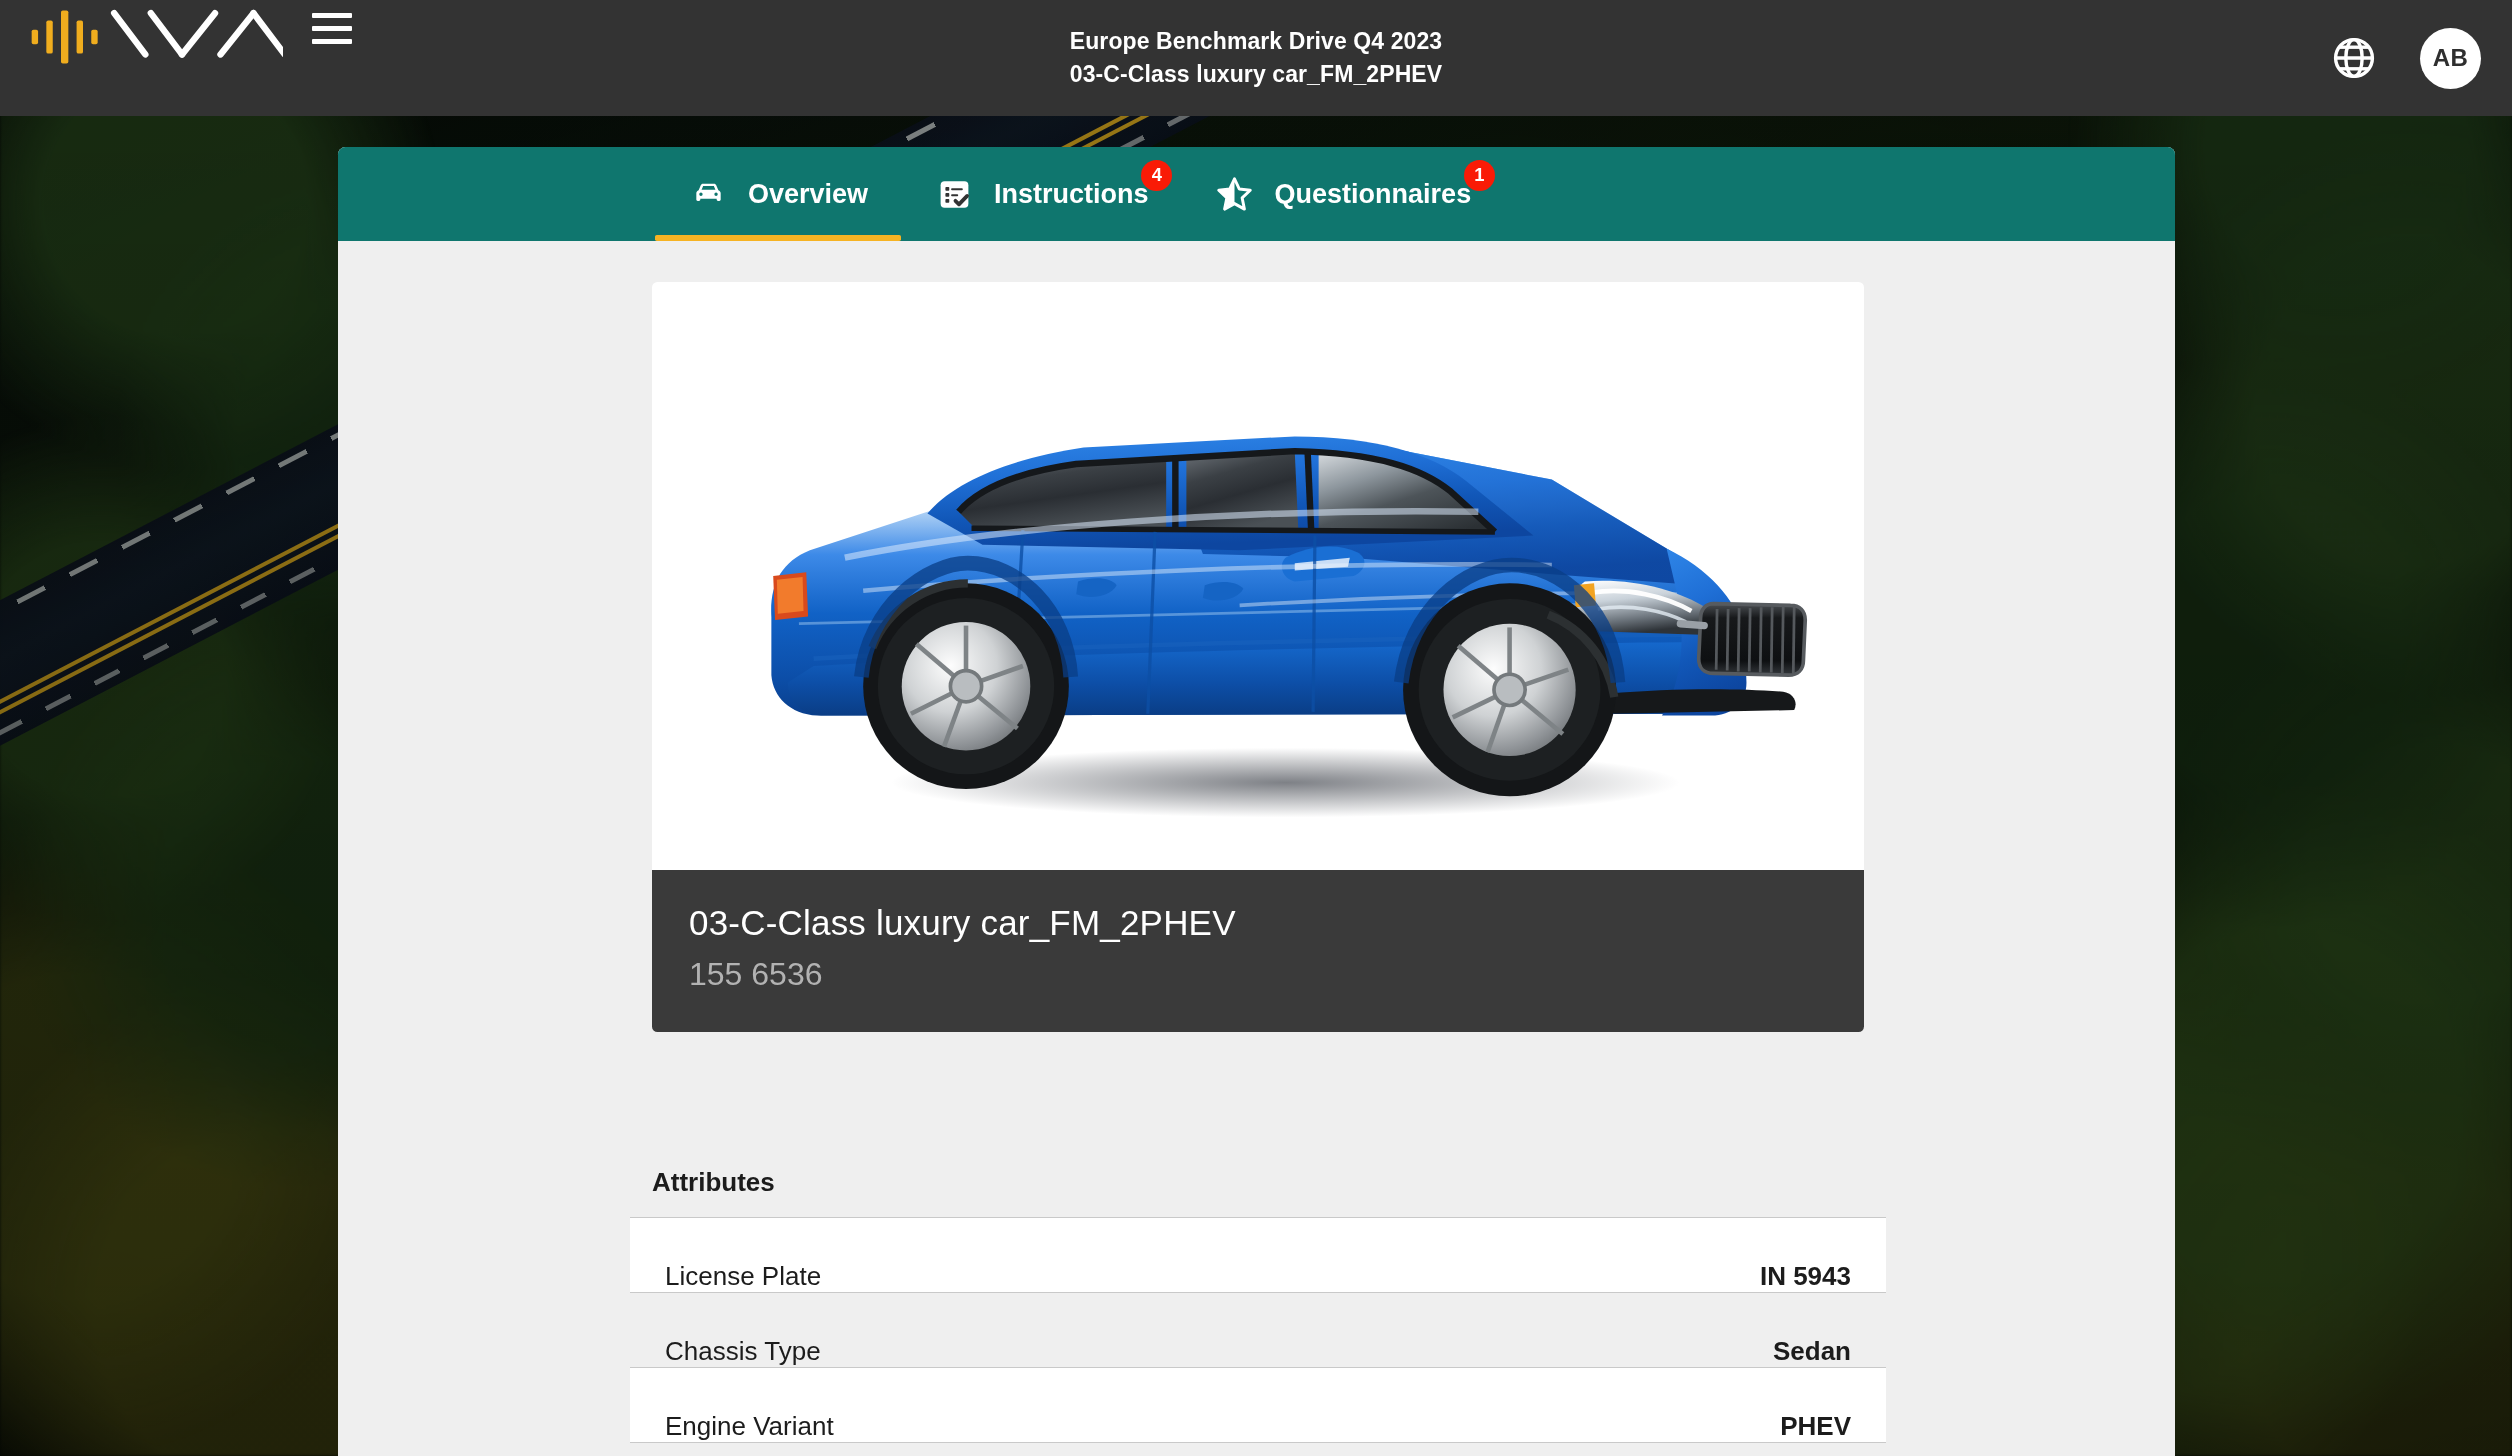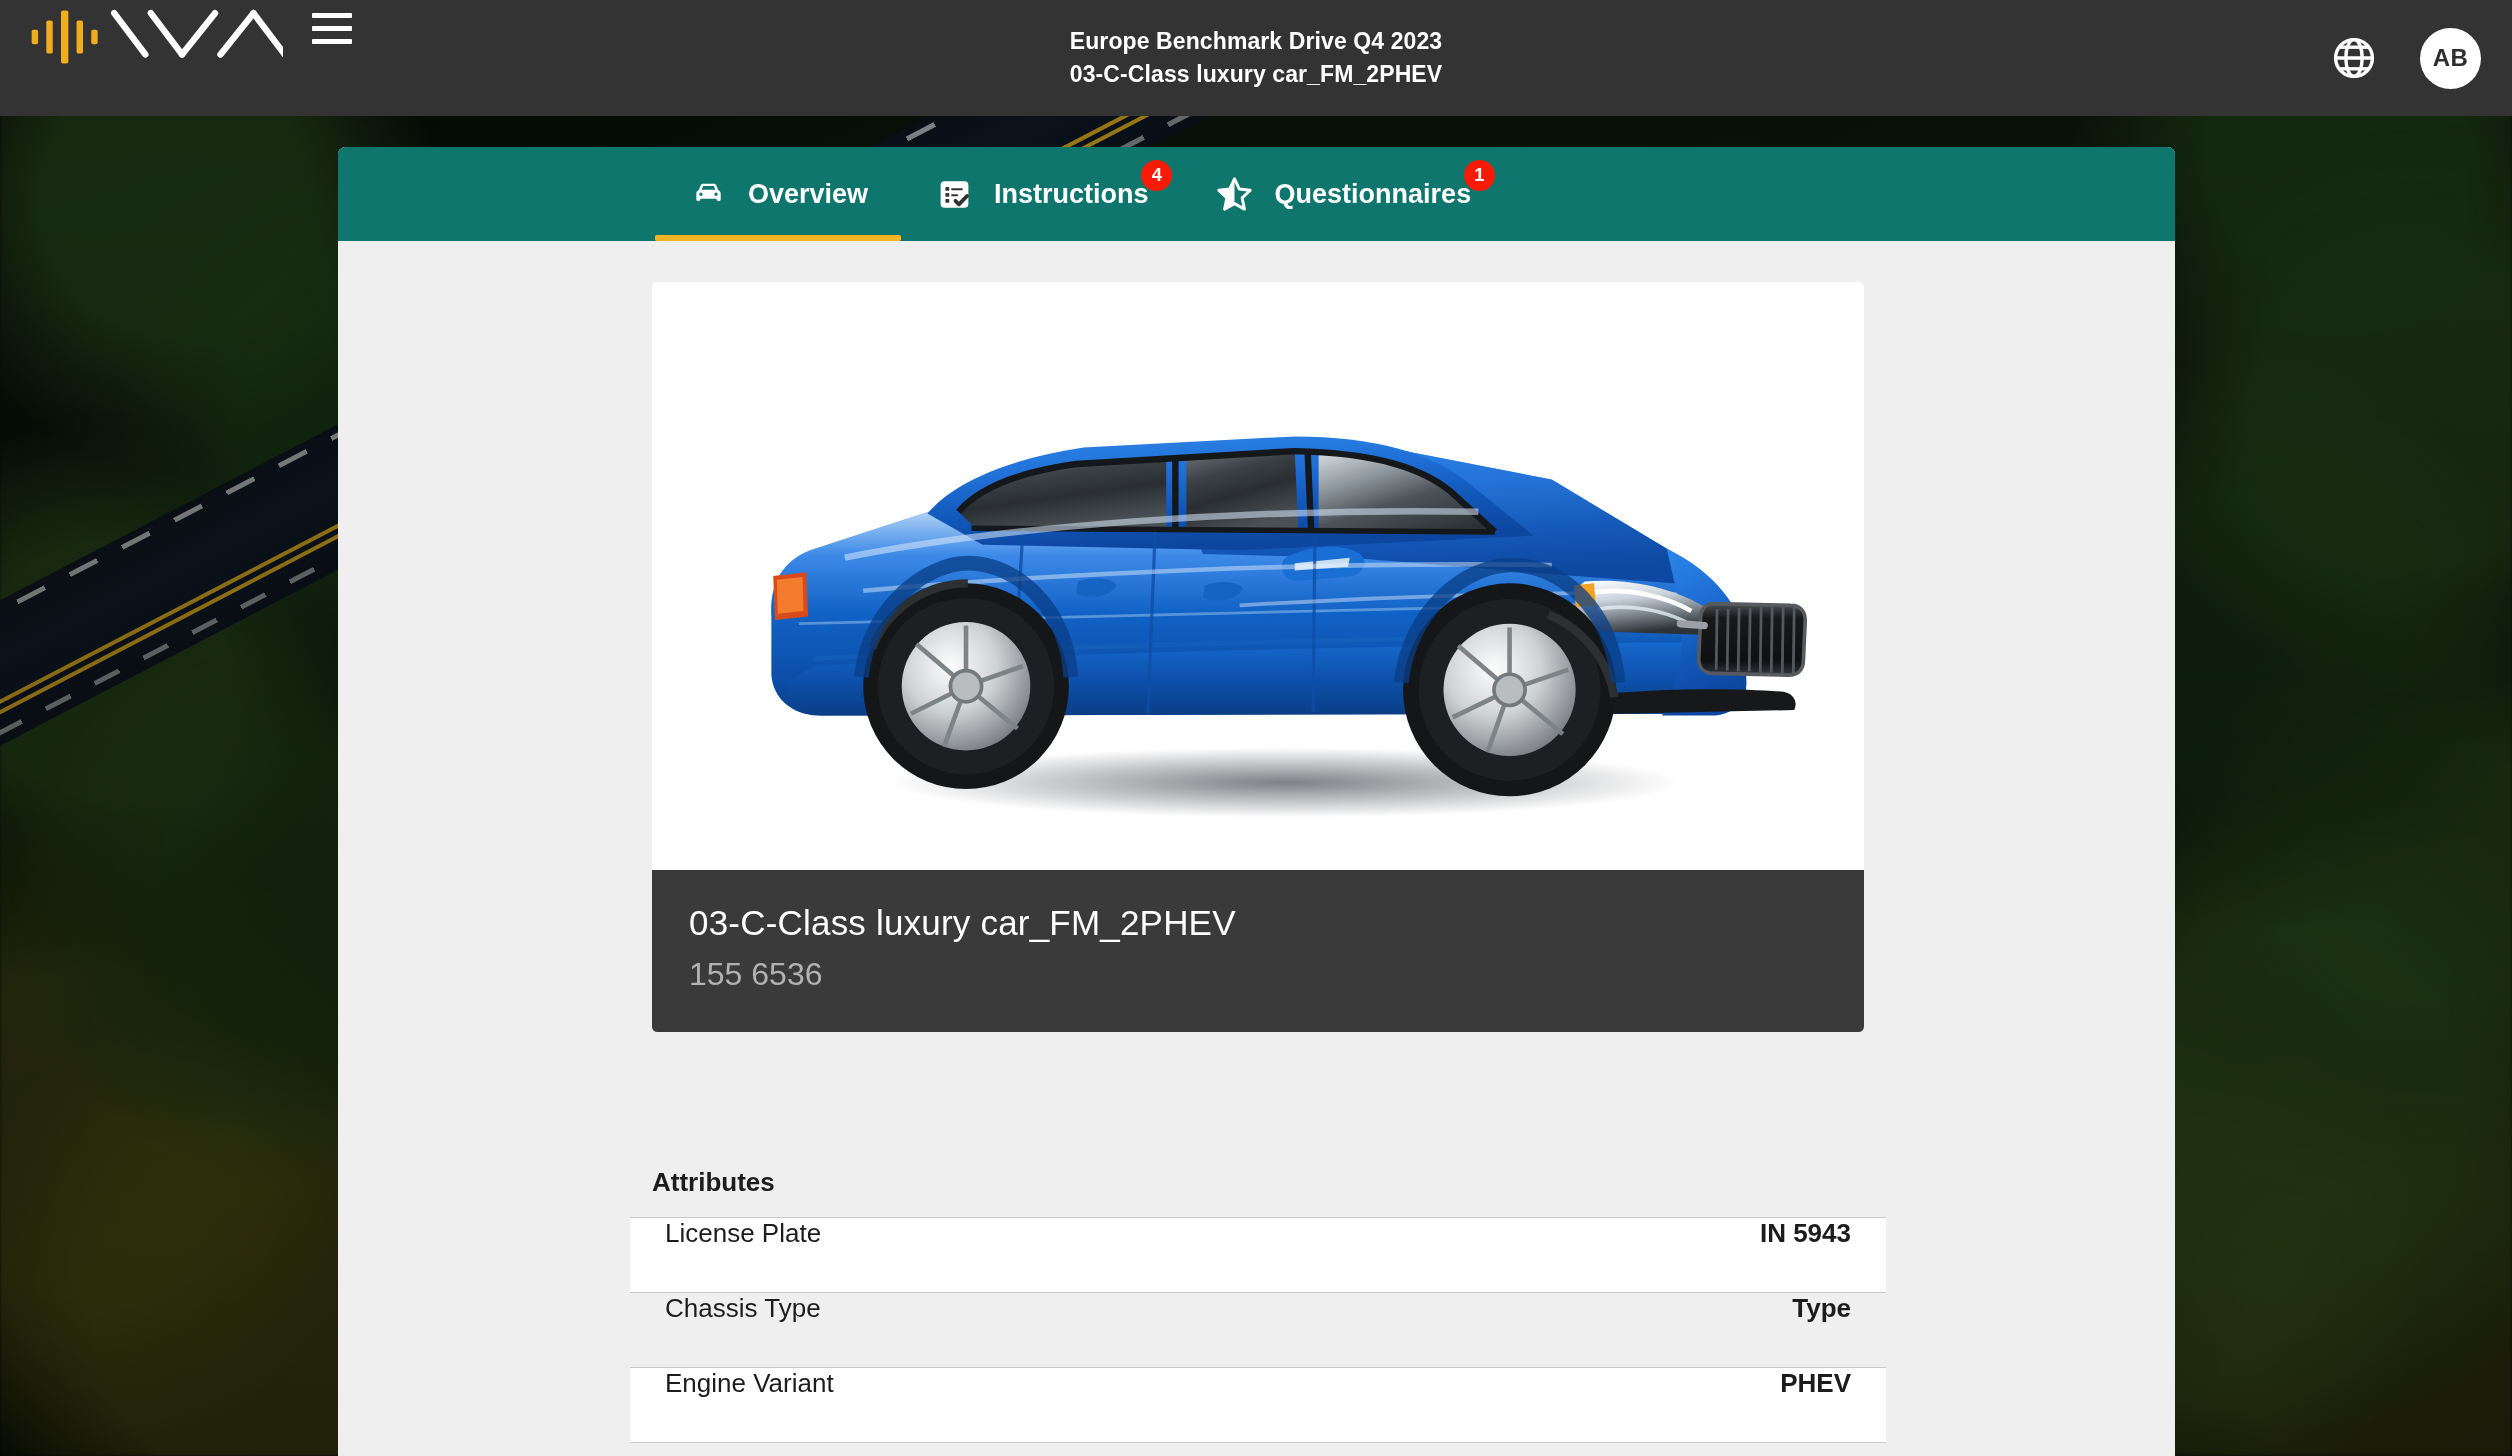--- a/index.html
+++ b/index.html
@@ -144,21 +144,21 @@
   #vmeta .vname { color:#ffffff; font-size:35px; font-weight:400; letter-spacing:0.2px; }
   #vmeta .vid { color:#b2b2b2; font-size:32px; margin-top:13px; }
 
   #attrhead {
     position:absolute; left:314px; top:926px;
     color:#1c1c1c; font-size:26px; font-weight:bold;
   }
 
   #attrtable { position:absolute; left:292px; top:976px; width:1256px; }
   .arow {
-    height:75px; display:flex; align-items:flex-start; justify-content:space-between;
+    height:75px; display:flex; align-items:flex-end; justify-content:space-between;
     padding:0 35px; border-top:1.8px solid #c9c9c9;
     font-size:26px; color:#1c1c1c;
   }
   .arow:first-child { border-top:1.8px solid #c9c9c9; }
   .arow.white { background:#ffffff; }
   .arow.gray  { background:#efefef; }
   .arow .k { font-weight:400; }
   .arow .v { font-weight:700; }
 
   
@@ -466,21 +466,21 @@
 
     <div id="attrhead">Attributes</div>
 
     <div id="attrtable">
       <div class="arow white">
         <span class="k">License Plate</span>
         <span class="v">IN 5943</span>
       </div>
       <div class="arow gray">
         <span class="k">Chassis Type</span>
-        <span class="v">Type</span>
+        <span class="v">Sedan</span>
       </div>
       <div class="arow white">
         <span class="k">Engine Variant</span>
         <span class="v">PHEV</span>
       </div>
       <div class="arow gray">
         
         
       </div>
     </div>

